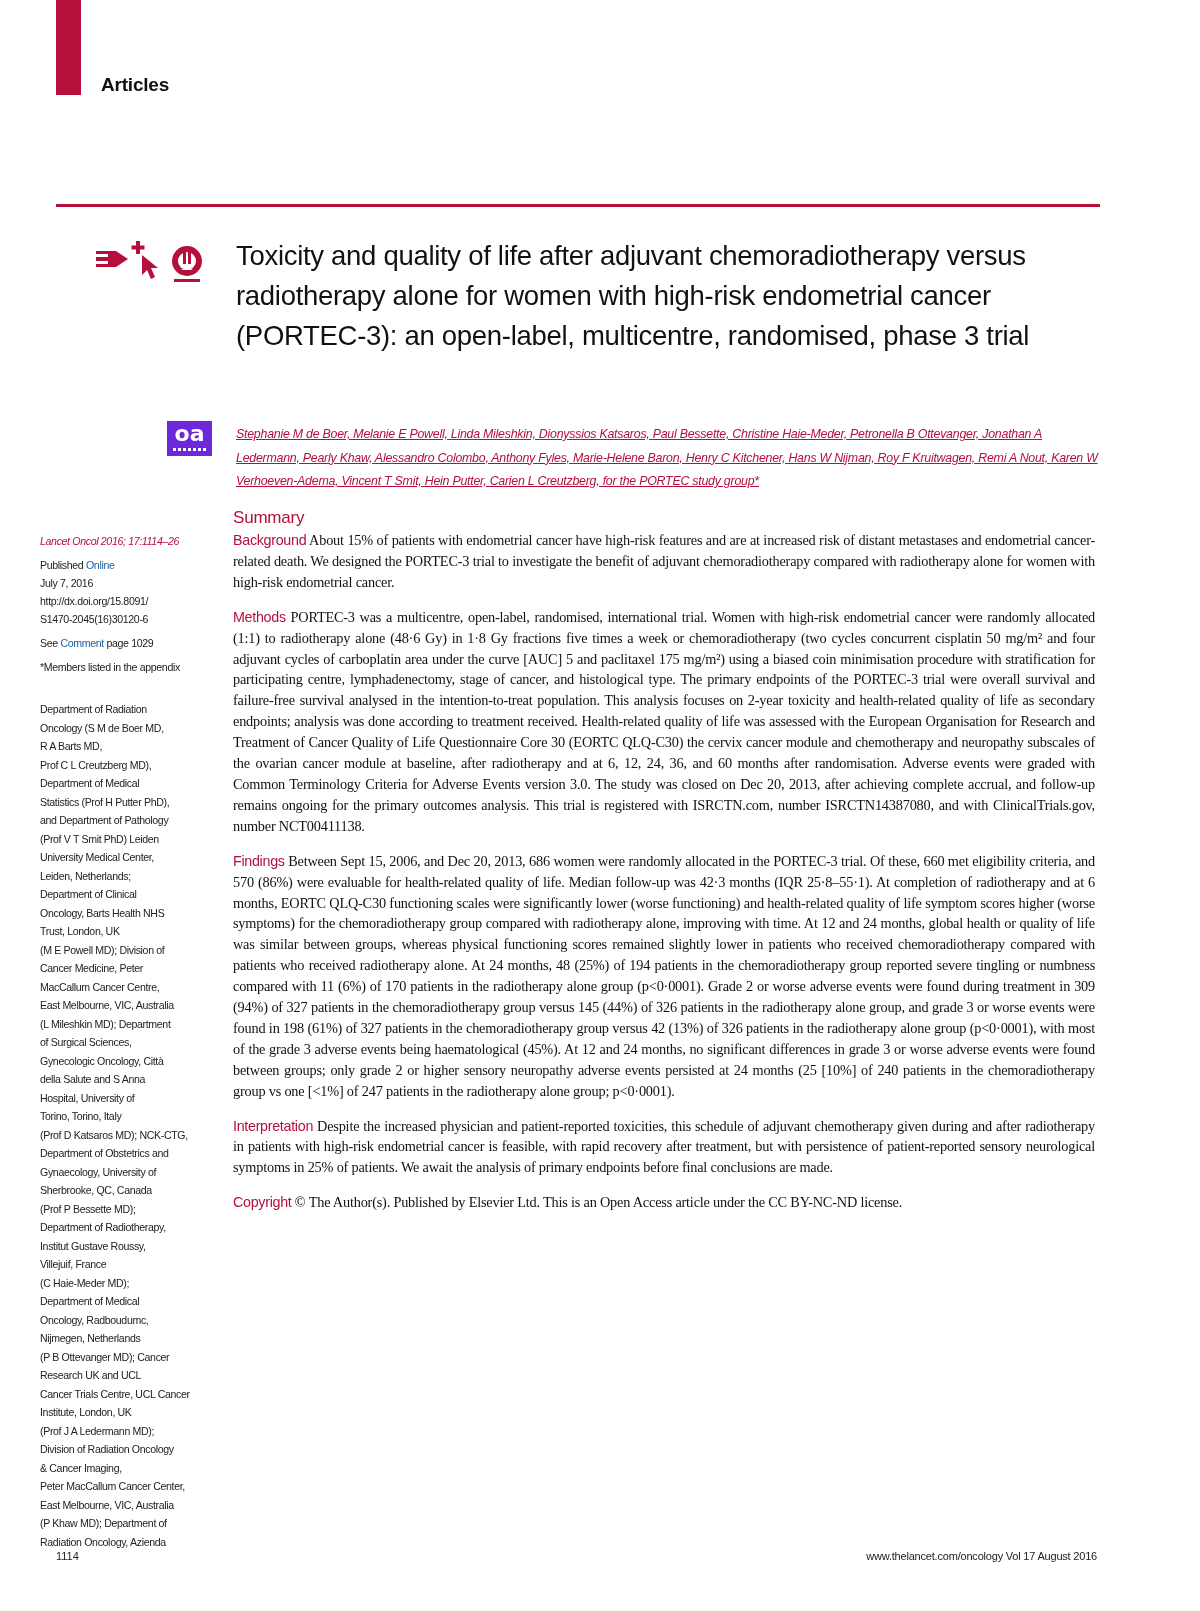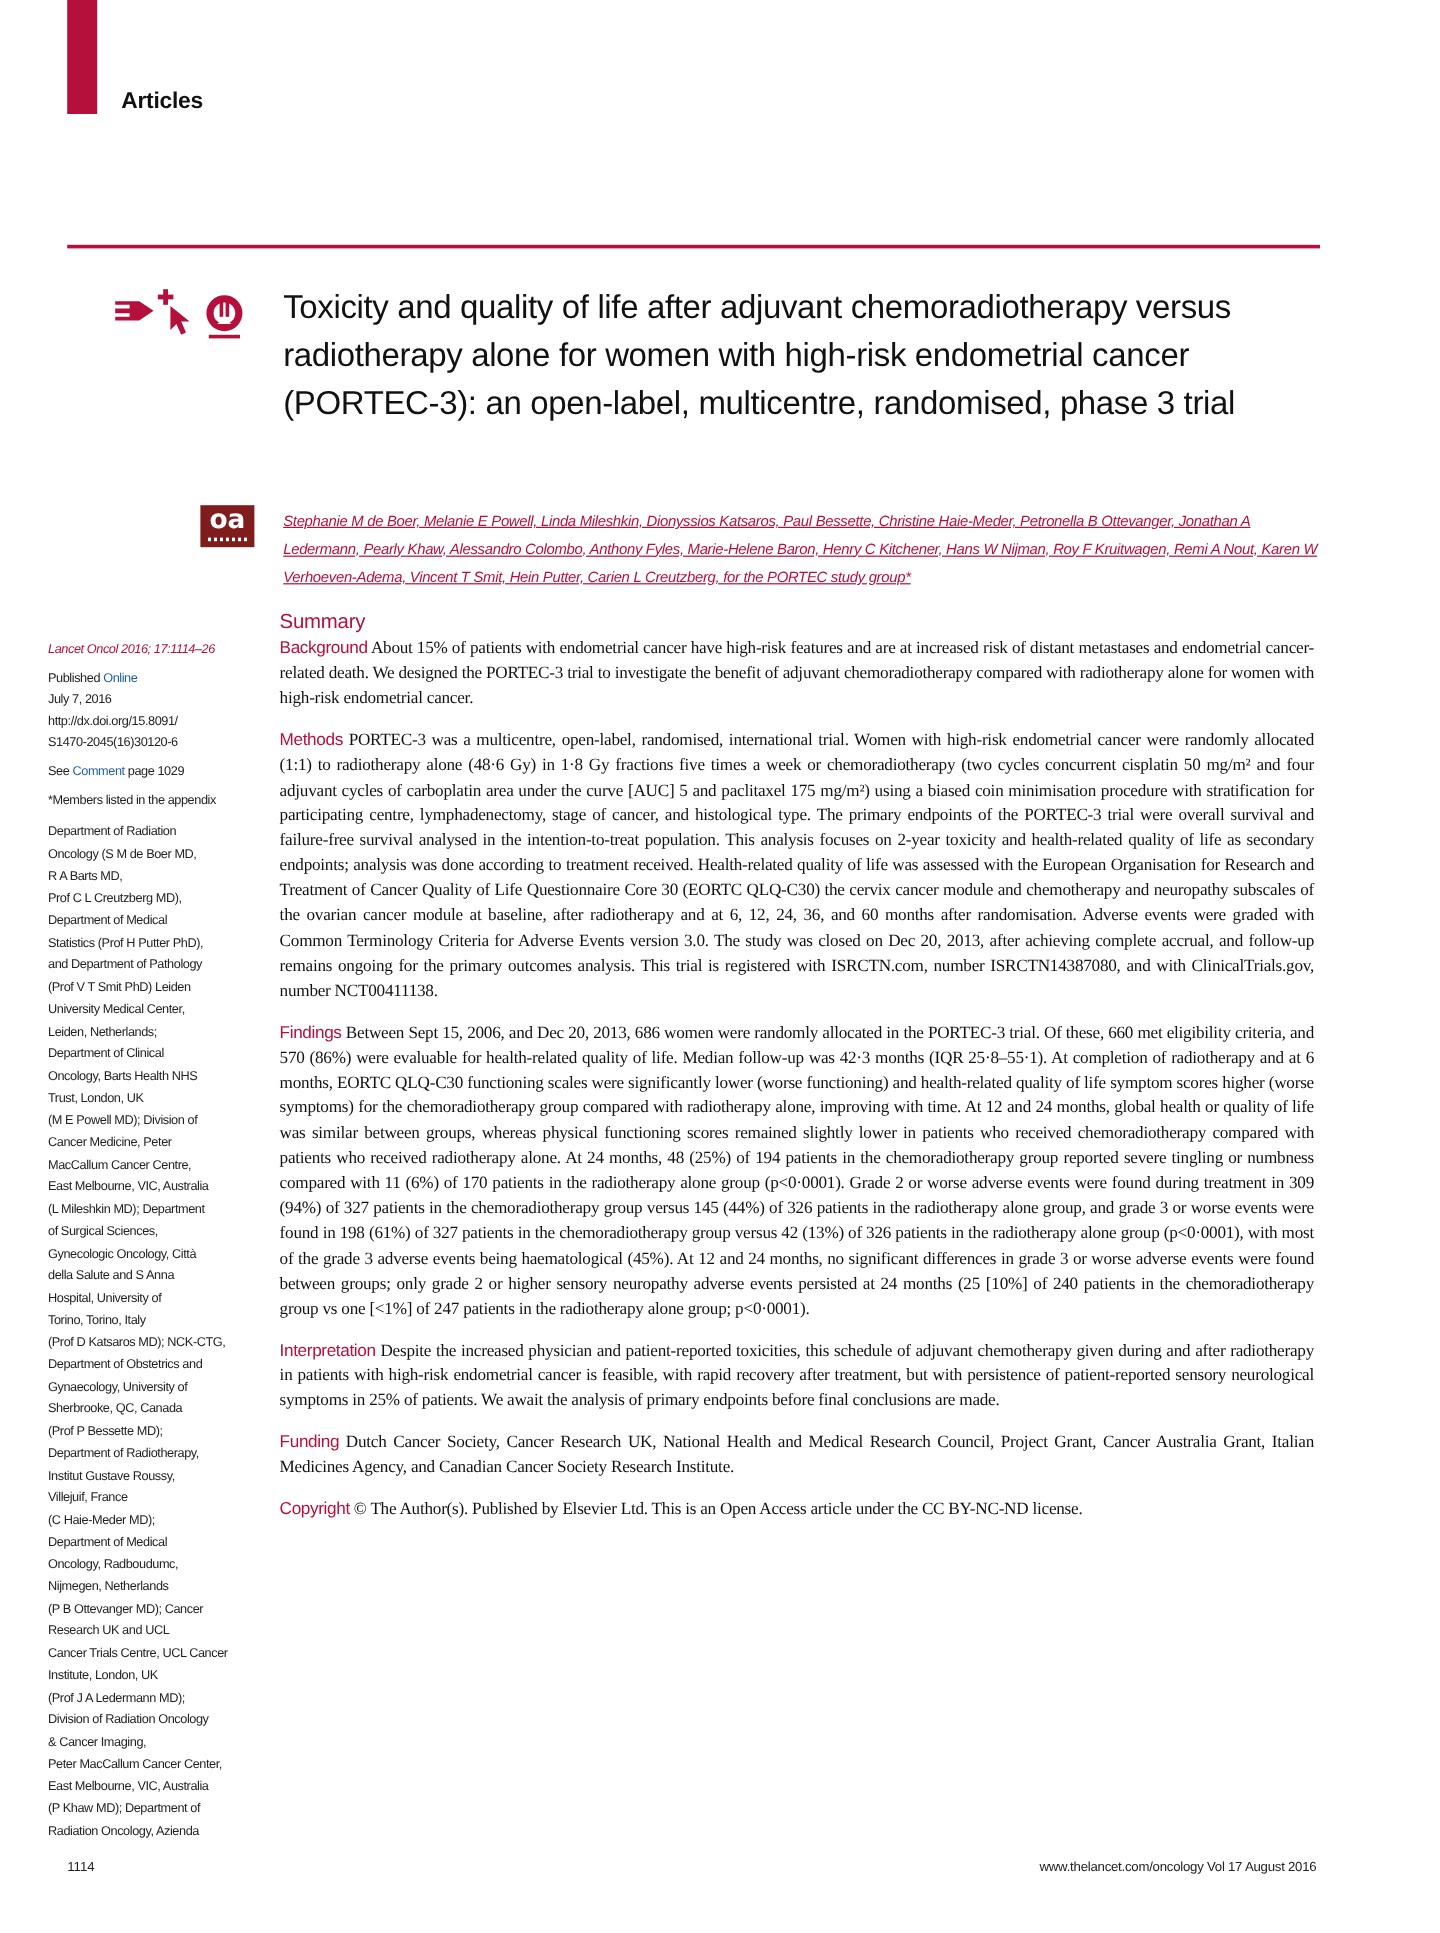--- a/index.html
+++ b/index.html
@@ -6,32 +6,32 @@
   body { width: 1200px; height: 1611px; position: relative; overflow: hidden; font-family: "Liberation Serif", serif; color: #111; }
   .top-bar { position: absolute; left: 56px; top: 0; width: 25px; height: 95px; background: #b5103c; }
   .section-label { position: absolute; left: 101px; top: 74px; font-family: "Liberation Sans", sans-serif; font-size: 19px; font-weight: 600; color: #111; letter-spacing: -0.2px; }
   .rule { position: absolute; left: 56px; top: 204px; width: 1044px; height: 3px; background: #b5103c; }
 
   .icons { position: absolute; left: 94px; top: 237px; width: 140px; height: 58px; }
   .icons svg { display: block; }
 
   .title { position: absolute; left: 236px; top: 236px; width: 880px; font-family: "Liberation Sans", sans-serif; font-size: 27.5px; line-height: 40px; color: #111; letter-spacing: -0.3px; }
 
-  .oa-badge { position: absolute; left: 167px; top: 421px; width: 45px; height: 35px; background: #7f1d1d; color: #fff; font-family: "DejaVu Sans", sans-serif; font-weight: bold; text-align: center; }
+  .oa-badge { position: absolute; left: 167px; top: 421px; width: 45px; height: 35px; background: #6d28d9; color: #fff; font-family: "DejaVu Sans", sans-serif; font-weight: bold; text-align: center; }
   .oa-badge .oa-text { font-size: 22px; line-height: 24px; display: block; margin-top: 1px; }
   .oa-badge .oa-sub { display: block; height: 3px; margin: 2px 6px 0; background: repeating-linear-gradient(90deg, #fff 0 3px, transparent 3px 5px); }
 
   .authors { position: absolute; left: 236px; top: 423px; width: 870px; font-family: "Liberation Sans", sans-serif; font-style: italic; font-size: 12.4px; line-height: 23.5px; color: #b5103c; letter-spacing: -0.25px; text-decoration: underline; }
 
   .sidebar { position: absolute; left: 40px; top: 532px; width: 206px; font-family: "Liberation Sans", sans-serif; font-size: 10.6px; color: #222; letter-spacing: -0.35px; }
   .sidebar .cite { font-style: italic; color: #b5103c; line-height: 18px; margin-bottom: 6px; }
   .sidebar .pub { line-height: 18px; }
   .sidebar .link-blue { color: #1f5f9f; }
   .sidebar .gap { height: 6px; }
-  .sidebar .aff { line-height: 18.5px; margin-top: 8px; }
+  .sidebar .aff { line-height: 18.5px; margin-top: 24px; }
   .sidebar .aff div { white-space: nowrap; }
 
   .main { position: absolute; left: 233px; top: 506px; width: 862px; font-family: "Liberation Serif", serif; font-size: 14.3px; line-height: 20.9px; color: #111; text-align: justify; letter-spacing: -0.2px; }
   .main h2 { margin: 0; font-family: "Liberation Sans", sans-serif; font-weight: normal; font-size: 17px; line-height: 24px; color: #b5103c; }
   .main p { margin: 0 0 14px 0; }
   .main .lead { font-family: "Liberation Sans", sans-serif; color: #b5103c; letter-spacing: -0.3px; }
 
   .footer-left { position: absolute; left: 56px; top: 1550px; font-family: "Liberation Sans", sans-serif; font-size: 11px; color: #222; }
   .footer-right { position: absolute; right: 103px; top: 1550px; font-family: "Liberation Sans", sans-serif; font-size: 11px; color: #222; letter-spacing: -0.2px; }
 </style>
@@ -129,18 +129,17 @@
       <div>Radiation Oncology, Azienda</div>
     </div>
 </div>
 
 <div class="main">
   <h2>Summary</h2>
   <p><span class="lead">Background</span><span> About 15% of patients with endometrial cancer have high-risk features and are at increased risk of distant metastases and endometrial cancer-related death. We designed the PORTEC-3 trial to investigate the benefit of adjuvant chemoradiotherapy compared with radiotherapy alone for women with high-risk endometrial cancer.</span></p>
   <p><span class="lead">Methods</span><span> PORTEC-3 was a multicentre, open-label, randomised, international trial. Women with high-risk endometrial cancer were randomly allocated (1:1) to radiotherapy alone (48·6 Gy) in 1·8 Gy fractions five times a week or chemoradiotherapy (two cycles concurrent cisplatin 50 mg/m² and four adjuvant cycles of carboplatin area under the curve [AUC] 5 and paclitaxel 175 mg/m²) using a biased coin minimisation procedure with stratification for participating centre, lymphadenectomy, stage of cancer, and histological type. The primary endpoints of the PORTEC-3 trial were overall survival and failure-free survival analysed in the intention-to-treat population. This analysis focuses on 2-year toxicity and health-related quality of life as secondary endpoints; analysis was done according to treatment received. Health-related quality of life was assessed with the European Organisation for Research and Treatment of Cancer Quality of Life Questionnaire Core 30 (EORTC QLQ-C30) the cervix cancer module and chemotherapy and neuropathy subscales of the ovarian cancer module at baseline, after radiotherapy and at 6, 12, 24, 36, and 60 months after randomisation. Adverse events were graded with Common Terminology Criteria for Adverse Events version 3.0. The study was closed on Dec 20, 2013, after achieving complete accrual, and follow-up remains ongoing for the primary outcomes analysis. This trial is registered with ISRCTN.com, number ISRCTN14387080, and with ClinicalTrials.gov, number NCT00411138.</span></p>
   <p><span class="lead">Findings</span><span> Between Sept 15, 2006, and Dec 20, 2013, 686 women were randomly allocated in the PORTEC-3 trial. Of these, 660 met eligibility criteria, and 570 (86%) were evaluable for health-related quality of life. Median follow-up was 42·3 months (IQR 25·8–55·1). At completion of radiotherapy and at 6 months, EORTC QLQ-C30 functioning scales were significantly lower (worse functioning) and health-related quality of life symptom scores higher (worse symptoms) for the chemoradiotherapy group compared with radiotherapy alone, improving with time. At 12 and 24 months, global health or quality of life was similar between groups, whereas physical functioning scores remained slightly lower in patients who received chemoradiotherapy compared with patients who received radiotherapy alone. At 24 months, 48 (25%) of 194 patients in the chemoradiotherapy group reported severe tingling or numbness compared with 11 (6%) of 170 patients in the radiotherapy alone group (p&lt;0·0001). Grade 2 or worse adverse events were found during treatment in 309 (94%) of 327 patients in the chemoradiotherapy group versus 145 (44%) of 326 patients in the radiotherapy alone group, and grade 3 or worse events were found in 198 (61%) of 327 patients in the chemoradiotherapy group versus 42 (13%) of 326 patients in the radiotherapy alone group (p&lt;0·0001), with most of the grade 3 adverse events being haematological (45%). At 12 and 24 months, no significant differences in grade 3 or worse adverse events were found between groups; only grade 2 or higher sensory neuropathy adverse events persisted at 24 months (25 [10%] of 240 patients in the chemoradiotherapy group vs one [&lt;1%] of 247 patients in the radiotherapy alone group; p&lt;0·0001).</span></p>
   <p><span class="lead">Interpretation</span><span> Despite the increased physician and patient-reported toxicities, this schedule of adjuvant chemotherapy given during and after radiotherapy in patients with high-risk endometrial cancer is feasible, with rapid recovery after treatment, but with persistence of patient-reported sensory neurological symptoms in 25% of patients. We await the analysis of primary endpoints before final conclusions are made.</span></p>
-  <p><span class="lead">Funding</span><span> Dutch Cancer Society, Cancer Research UK, National Health and Medical Research Council, Project Grant, Cancer Australia Grant, Italian Medicines Agency, and Canadian Cancer Society Research Institute.</span></p>
   <p><span class="lead">Copyright</span><span> © The Author(s). Published by Elsevier Ltd. This is an Open Access article under the CC BY-NC-ND license.</span></p>
 </div>
 
 <div class="footer-left">1114</div>
 <div class="footer-right">www.thelancet.com/oncology   Vol 17   August 2016</div>
 
 </body></html>

